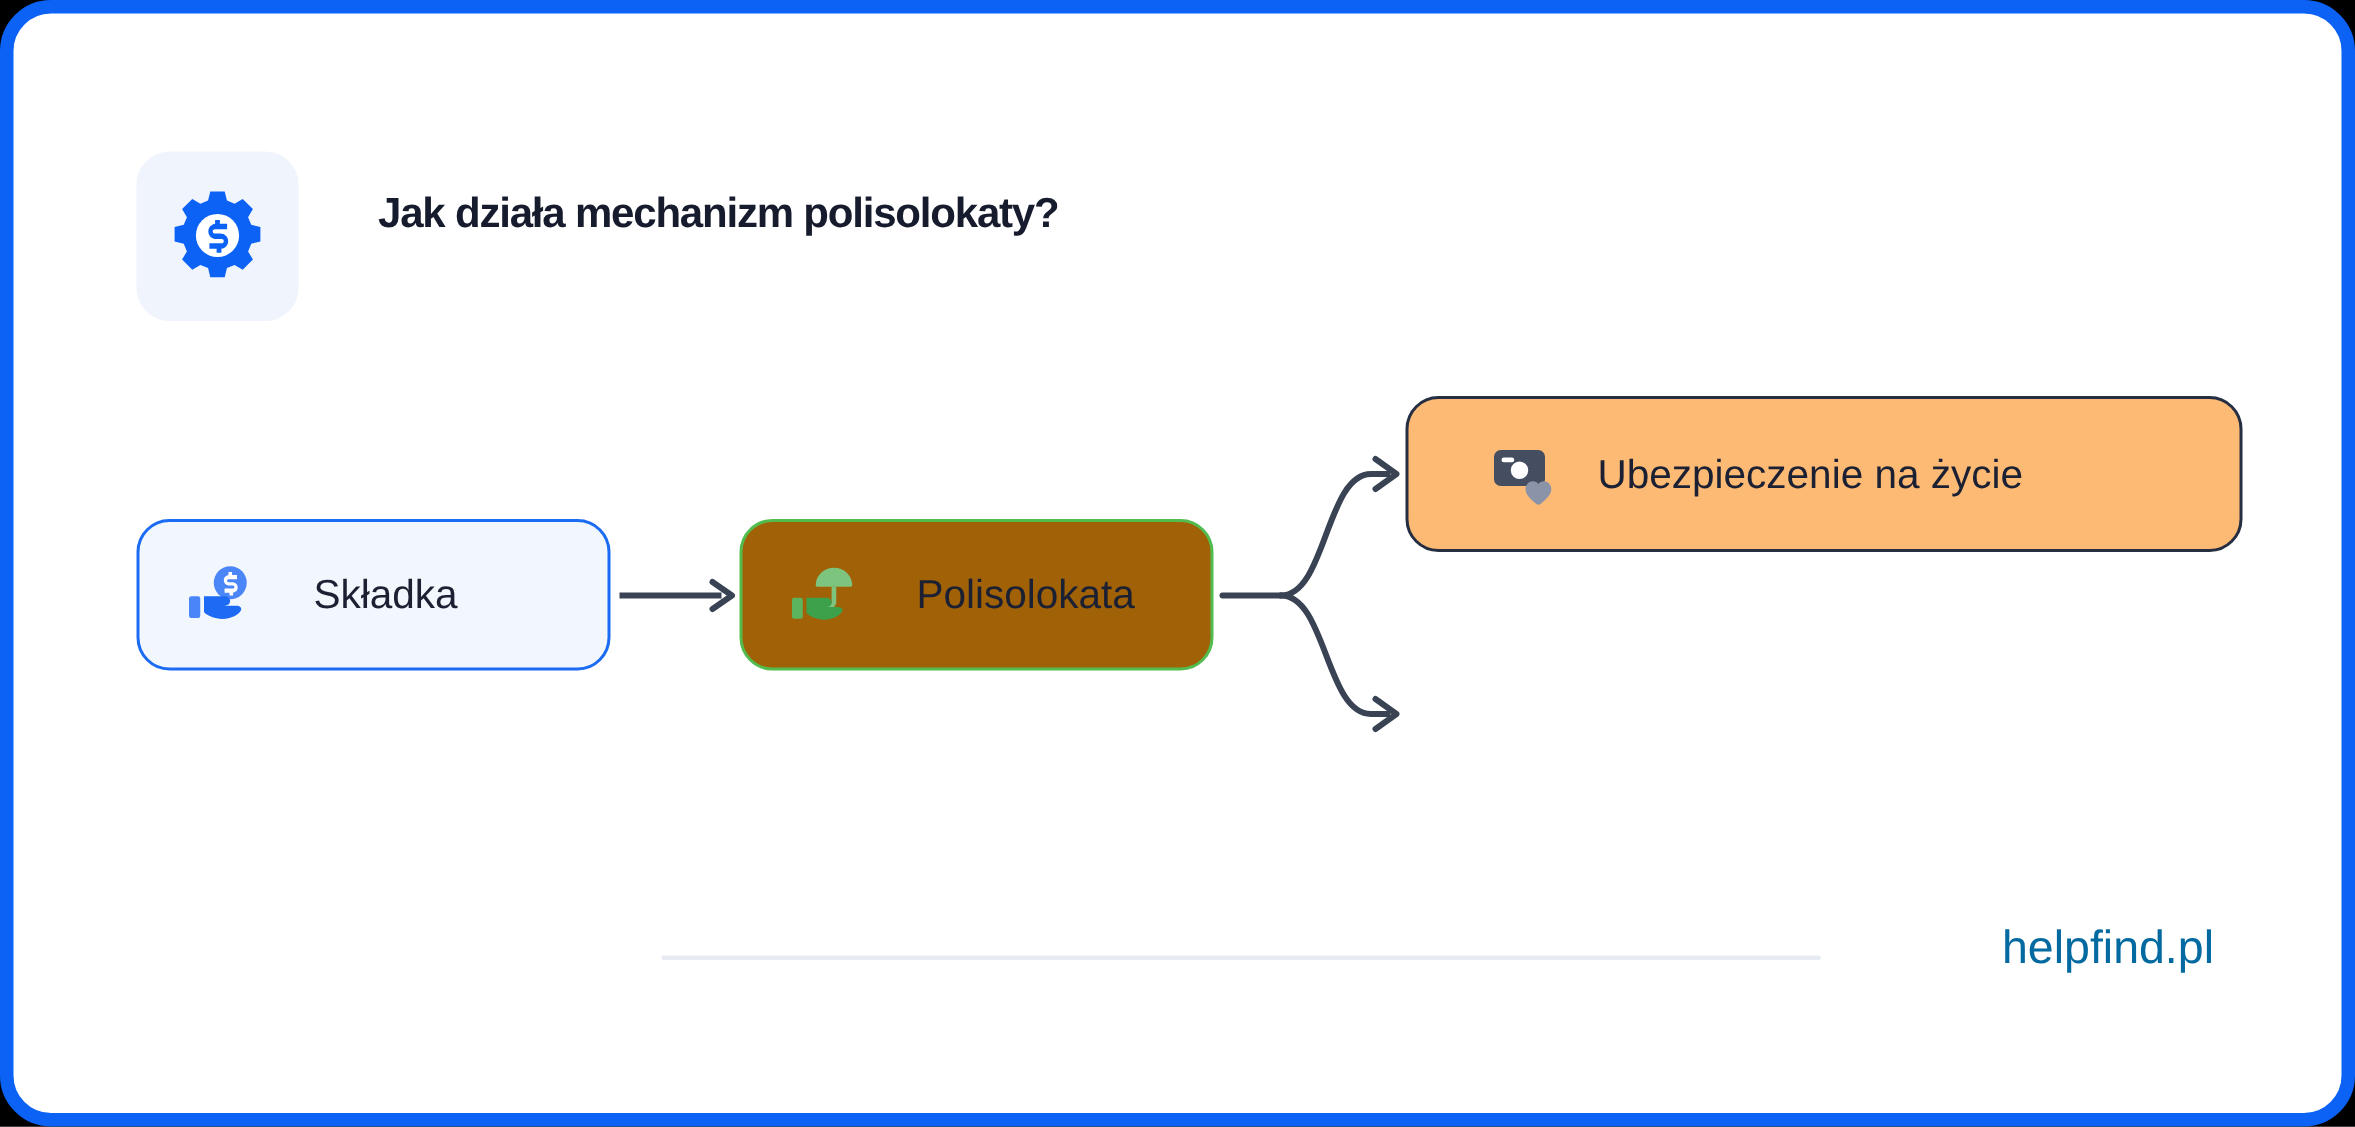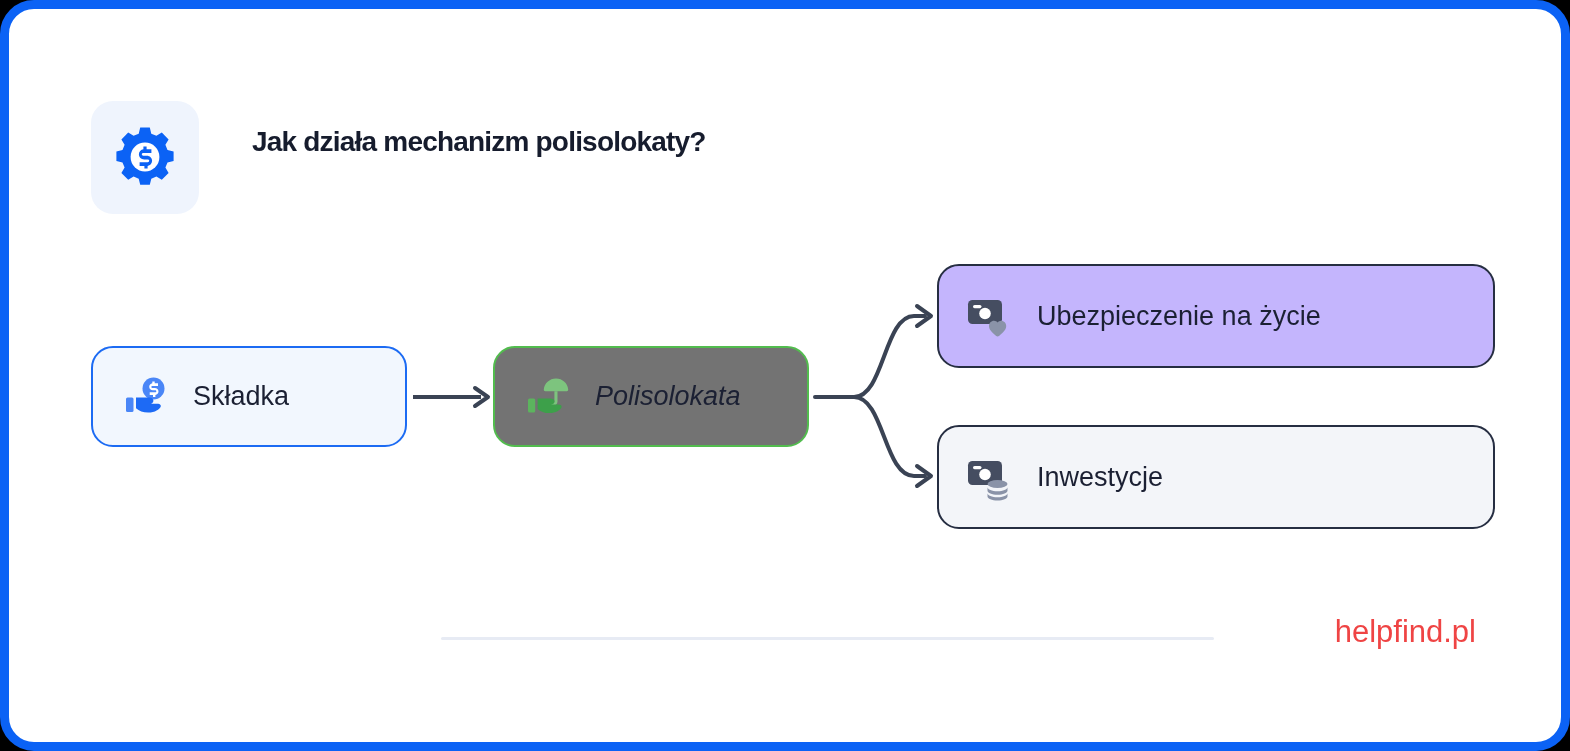--- a/index.html
+++ b/index.html
@@ -57,44 +57,44 @@
     display: flex;
     align-items: center;
     border-radius: 22px;
   }
   .node .node-icon {
     flex: 0 0 auto;
     display: block;
     margin-left: 30px;
   }
   .node .node-label {
-    margin-left: 22px;
+    margin-left: 38px;
     font-size: 27px;
     color: #1B2033;
     white-space: nowrap;
   }
 
   #node-skladka {
     left: 82px; top: 337px;
     width: 316px; height: 101px;
     background: #F2F7FE;
     border: 2.5px solid #1C6BF3;
   }
   #node-polisolokata {
     left: 484px; top: 337px;
     width: 316px; height: 101px;
-    background: #737373;
+    background: #a16207;
     border: 2.5px solid #52BC4E;
-    font-style: italic;
   }
   #node-ubezpieczenie {
     left: 928px; top: 255px;
     width: 558px; height: 104px;
-    background: #c4b5fd;
+    background: #fdba74;
     border: 2px solid #262E42;
+    padding-left: 28px;
   }
   #node-inwestycje {
     left: 928px; top: 416px;
     width: 558px; height: 104px;
     background: #F3F5F9;
     border: 2px solid #262E42;
   }
   #node-ubezpieczenie .node-icon,
   #node-inwestycje .node-icon { margin-left: 26px; }
   #node-ubezpieczenie .node-label,
@@ -116,21 +116,21 @@
     position: absolute;
     left: 432px; top: 628px;
     width: 773px; height: 3px;
     background: #E7EBF4;
     border-radius: 2px;
   }
   #footer-url {
     position: absolute;
     right: 85px; top: 605px;
     font-size: 31px;
-    color: #ef4444;
+    color: #0369a1;
     white-space: nowrap;
   }
 </style>
 </head>
 <body>
 
 <div id="frame">
 
   <div id="header-icon-badge">
     <svg width="64" height="64" viewBox="0 0 64 64">
@@ -183,33 +183,20 @@
     <div class="node" id="node-ubezpieczenie">
       <svg class="node-icon" width="48" height="48" viewBox="0 0 48 48">
         <rect x="3" y="8" width="34" height="24" rx="4.5" fill="#454D61"></rect>
         <rect x="8" y="13" width="8.5" height="3.2" rx="1.6" fill="#FFFFFF"></rect>
         <circle cx="20" cy="21.5" r="5.8" fill="#FFFFFF"></circle>
         <path fill="#8A93A8" d="M32.6 44.5c-.5 0-1-.2-1.4-.5-4.6-3.8-7.2-6.6-7.2-10 0-2.9 2.2-5.2 5-5.2 1.5 0 2.8.7 3.6 1.8.8-1.1 2.1-1.8 3.6-1.8 2.8 0 5 2.3 5 5.2 0 3.4-2.6 6.2-7.2 10-.4.3-.9.5-1.4.5z"></path>
       </svg>
       <span class="node-label">Ubezpieczenie na życie</span>
     </div>
 
-    <div class="node" id="node-inwestycje">
-      <svg class="node-icon" width="48" height="48" viewBox="0 0 48 48">
-        <rect x="3" y="8" width="34" height="24" rx="4.5" fill="#454D61"></rect>
-        <rect x="8" y="13" width="8.5" height="3.2" rx="1.6" fill="#FFFFFF"></rect>
-        <circle cx="20" cy="21.5" r="5.8" fill="#FFFFFF"></circle>
-        <g fill="#8A93A8">
-          <ellipse cx="32.5" cy="31" rx="10" ry="4"></ellipse>
-          <path d="M22.5 34.3c0 2.2 4.5 4 10 4s10-1.8 10-4v3.4c0 2.2-4.5 4-10 4s-10-1.8-10-4z"></path>
-          <path d="M22.5 40.3c0 2.2 4.5 4 10 4s10-1.8 10-4v3.2c0 2.2-4.5 4-10 4s-10-1.8-10-4z"></path>
-        </g>
-      </svg>
-      <span class="node-label">Inwestycje</span>
-    </div>
   </div>
 
 
   <div id="footer-divider"></div>
 
   <div id="footer-url">helpfind.pl</div>
 
 </div>
 
 </body></html>

